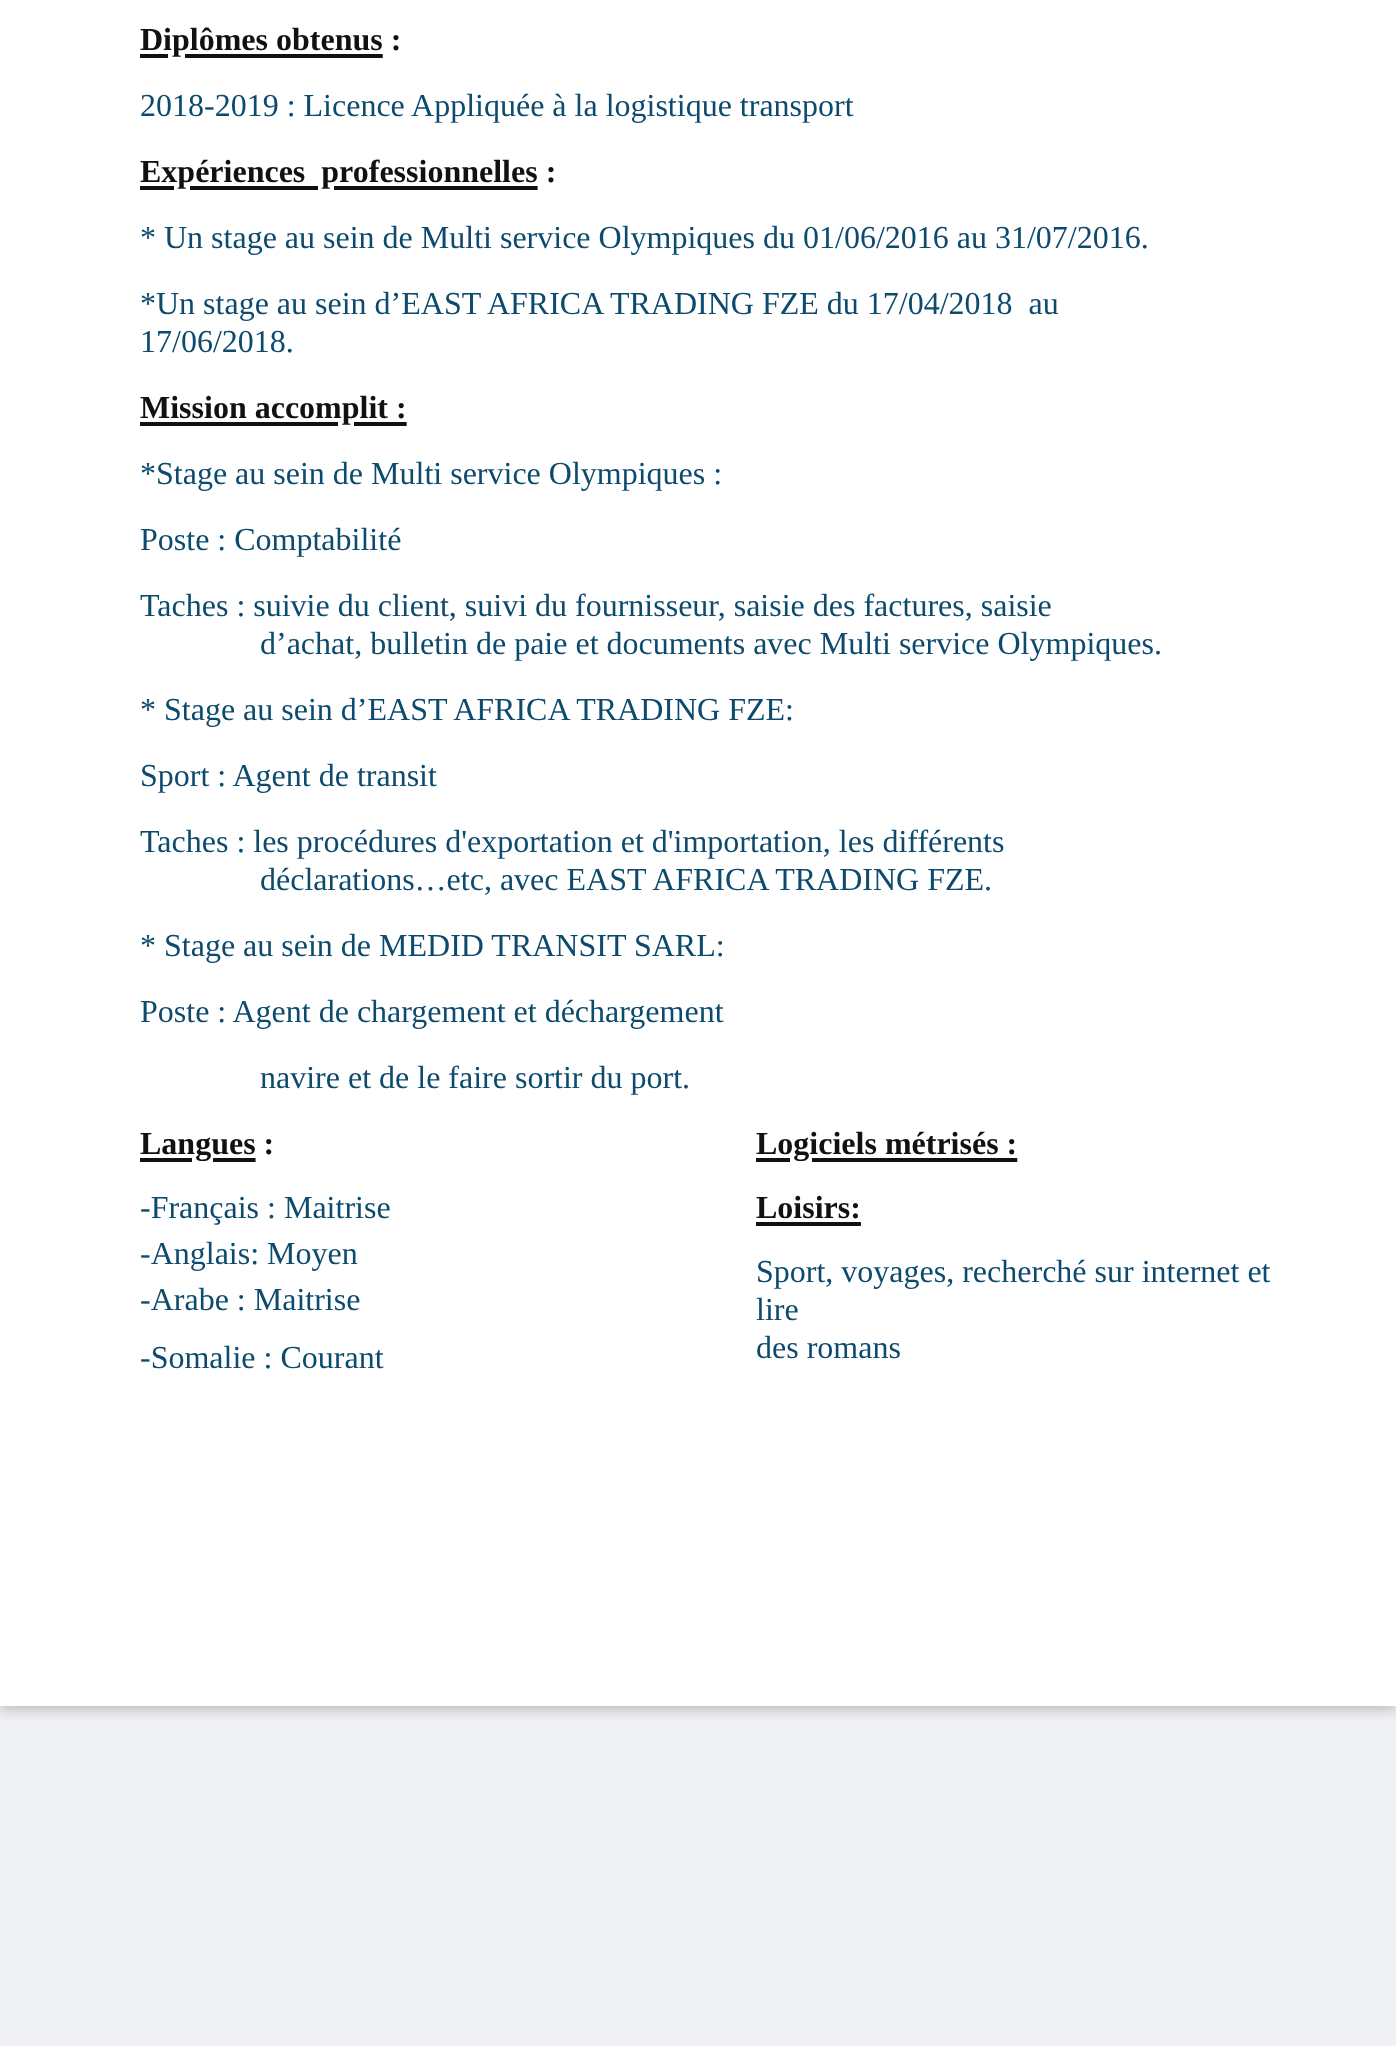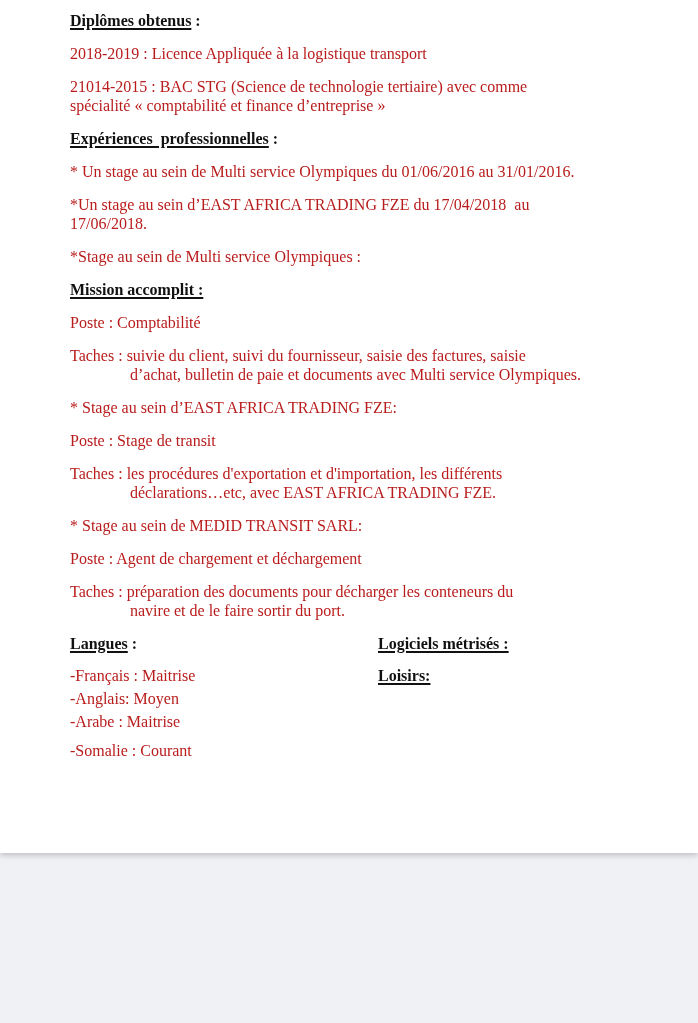--- a/index.html
+++ b/index.html
@@ -23,21 +23,21 @@
     box-shadow: 0 2px 6px rgba(0,0,0,0.22);
   }
   .viewer-bg {
     width: 698px;
     height: 170px;
     background: #f0f1f4;
   }
   .line {
     font-size: 16px;
     line-height: 19px;
-    color: #b91c1c;
+    color: #0c4a6e;
     margin: 0 0 14px 0;
     white-space: pre-wrap;
   }
   .heading {
     font-weight: bold;
     color: #111111;
   }
   .heading .u {
     text-decoration: underline;
     text-decoration-thickness: 1.5px;
@@ -57,54 +57,53 @@
   .gap-top { margin-top: 10px; }
   .h-gap { margin-bottom: 13px; }
 </style>
 </head>
 <body>
 
 <div class="paper">
 
   <div class="line heading"><span class="u">Diplômes obtenus</span><span> :</span></div>
   <div class="line">2018-2019 : Licence Appliquée à la logistique transport</div>
-  <div class="line">21014-2015 : BAC STG (Science de technologie tertiaire) avec comme
-spécialité « comptabilité et finance d’entreprise »</div>
 
   <div class="line heading"><span class="u">Expériences  professionnelles</span><span> :</span></div>
-  <div class="line">* Un stage au sein de Multi service Olympiques du 01/06/2016 au 31/01/2016.</div>
+  <div class="line">* Un stage au sein de Multi service Olympiques du 01/06/2016 au 31/07/2016.</div>
   <div class="line">*Un stage au sein d’EAST AFRICA TRADING FZE du 17/04/2018  au
 17/06/2018.</div>
 
+  <div class="line heading"><span class="u">Mission accomplit :</span><span></span></div>
+
   <div class="line">*Stage au sein de Multi service Olympiques :</div>
-
-  <div class="line heading"><span class="u">Mission accomplit :</span><span></span></div>
   <div class="line indent1">Poste : Comptabilité</div>
   <div class="line indent1 no-gap">Taches : suivie du client, suivi du fournisseur, saisie des factures, saisie</div>
   <div class="line cont">d’achat, bulletin de paie et documents avec Multi service Olympiques.</div>
 
   <div class="line">* Stage au sein d’EAST AFRICA TRADING FZE:</div>
-  <div class="line indent1">Poste : Stage de transit</div>
+  <div class="line indent1">Sport : Agent de transit</div>
   <div class="line indent1 no-gap">Taches : les procédures d'exportation et d'importation, les différents</div>
   <div class="line cont">déclarations…etc, avec EAST AFRICA TRADING FZE.</div>
 
   <div class="line">* Stage au sein de MEDID TRANSIT SARL:</div>
   <div class="line indent1">Poste : Agent de chargement et déchargement</div>
-  <div class="line indent1 no-gap">Taches : préparation des documents pour décharger les conteneurs du</div>
   <div class="line cont">navire et de le faire sortir du port.</div>
 
   <div class="cols">
     <div class="col-left">
       <div class="line heading h-gap"><span class="u">Langues</span><span> :</span></div>
       <div class="line tight">-Français : Maitrise</div>
       <div class="line tight">-Anglais: Moyen</div>
       <div class="line tight">-Arabe : Maitrise</div>
       <div class="line gap-top">-Somalie : Courant</div>
     </div>
     <div class="col-right">
       <div class="line heading h-gap"><span class="u">Logiciels métrisés :</span><span></span></div>
       <div class="line heading h-gap"><span class="u">Loisirs:</span><span></span></div>
+      <div class="line">Sport, voyages, recherché sur internet et lire
+des romans</div>
     </div>
   </div>
 
 </div>
 
 <div class="viewer-bg"></div>
 
 </body></html>

